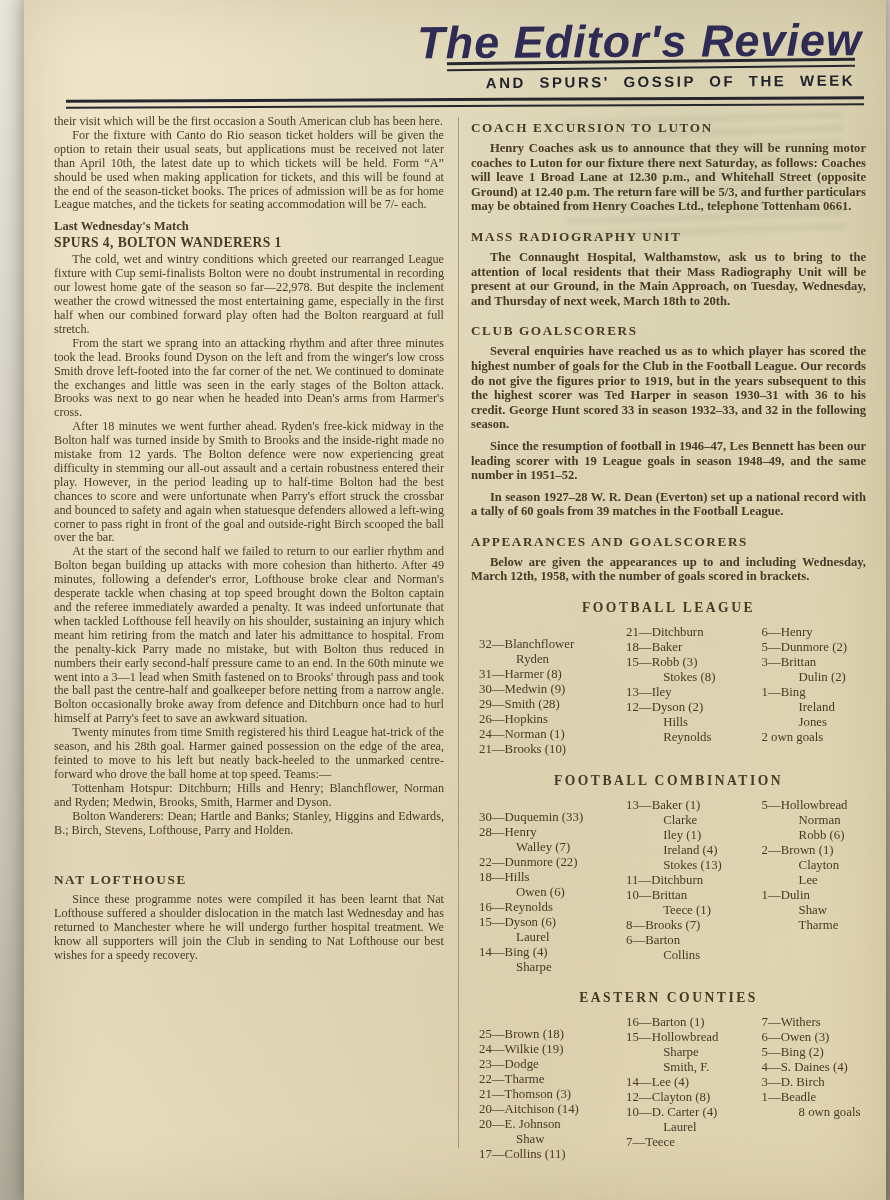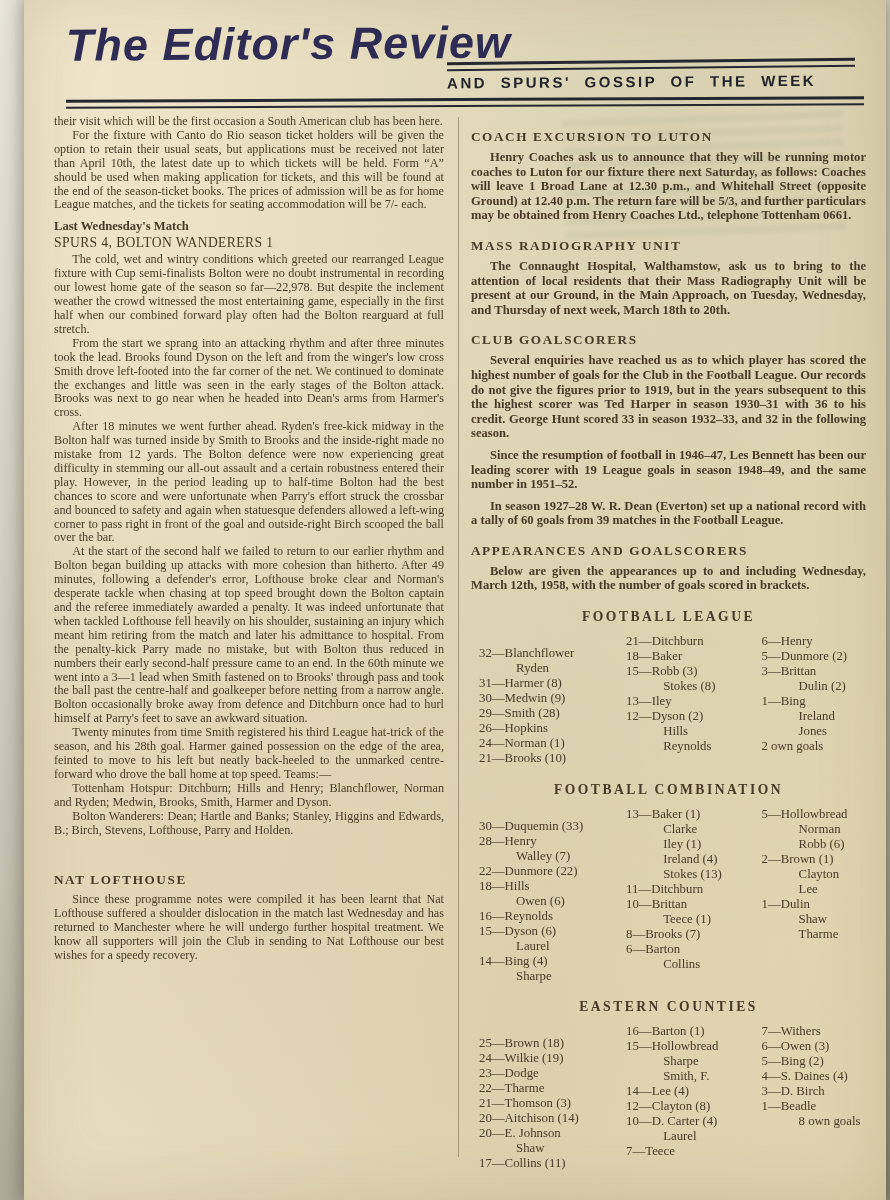--- a/index.html
+++ b/index.html
@@ -15,21 +15,21 @@
       radial-gradient(ellipse at 75% 12%, rgba(150,160,130,0.18), transparent 55%),
       radial-gradient(ellipse at 15% 70%, rgba(180,160,120,0.20), transparent 50%),
       radial-gradient(ellipse at 60% 90%, rgba(170,150,110,0.15), transparent 55%),
       linear-gradient(100deg,#efe5ca 0%,#e9dfc0 45%,#e1d5b1 100%);
     box-shadow:0 0 20px rgba(50,40,20,0.5), inset 0 0 70px rgba(120,100,60,0.20);
   }
   .ghost{position:absolute;opacity:.07;filter:blur(2px);background:
     repeating-linear-gradient(0deg,#3c5a4a 0 6px,transparent 6px 14px);}
   .ghost.g1{left:540px;top:120px;width:280px;height:120px;transform:rotate(-2deg);}
 
-  .header{position:relative;height:76px;margin:10px 6px 0 12px;}
+  .header{position:relative;height:76px;margin:10px 6px 0 24px;text-align:right;}
   .title{
     font-family:"Liberation Sans",sans-serif;font-style:italic;font-weight:bold;
     font-size:45px;line-height:1;color:#2e2b54;letter-spacing:1px;
     transform:rotate(-0.4deg);white-space:nowrap;
   }
   .header-right{position:absolute;right:7px;bottom:6px;width:408px;}
   .dline{height:4px;border-top:3px solid #26262e;border-bottom:2px solid #26262e;}
   .header-right .dline{margin-bottom:4px;transform:rotate(-0.6deg);}
   .subtitle{
     font-family:"Liberation Sans",sans-serif;font-weight:bold;font-size:15px;
@@ -41,24 +41,24 @@
   .columns{display:flex;margin-top:8px;}
   .col-left{width:390px;}
   .divider{width:1px;background:rgba(95,80,50,0.45);margin:2px 12px 14px 14px;}
   .col-right{flex:1;min-width:0;padding-right:2px;}
 
   .para{font-size:12.2px;line-height:1.14;text-align:justify;margin:0;}
   .para.i{text-indent:1.5em;}
   .col-right .para{font-size:12.6px;line-height:1.16;margin-bottom:7px;font-weight:bold;}
 
   .sub-label{font-weight:bold;font-size:12.6px;margin:7px 0 1px;}
-  .match-heading{font-weight:normal;font-size:13.6px;letter-spacing:.4px;margin:0 0 2px;}
+  .match-heading{font-weight:bold;font-size:13.6px;letter-spacing:.4px;margin:0 0 2px;}
   .section-heading{font-weight:bold;font-size:13.2px;letter-spacing:1.6px;margin:15px 0 5px;}
   .col-left .section-heading{margin-top:35px;}
-  .col-right .first-heading{margin-top:14px;font-family:Liberation Serif, serif;}
+  .col-right .first-heading{margin-top:5px;font-family:Liberation Serif, serif;}
   .table-heading{text-align:center;font-weight:bold;font-size:13.6px;letter-spacing:2.5px;margin:16px 0 9px;}
 
   .stats{display:flex;padding-left:8px;font-size:12.8px;}
   .stats .c1{width:38%;margin-top:12px;}
   .stats .c2{width:35%;}
   .stats .c3{width:27%;}
   .stat{line-height:1.17;white-space:nowrap;}
   .stat.i{padding-left:2.9em;}
 </style>
 </head>

